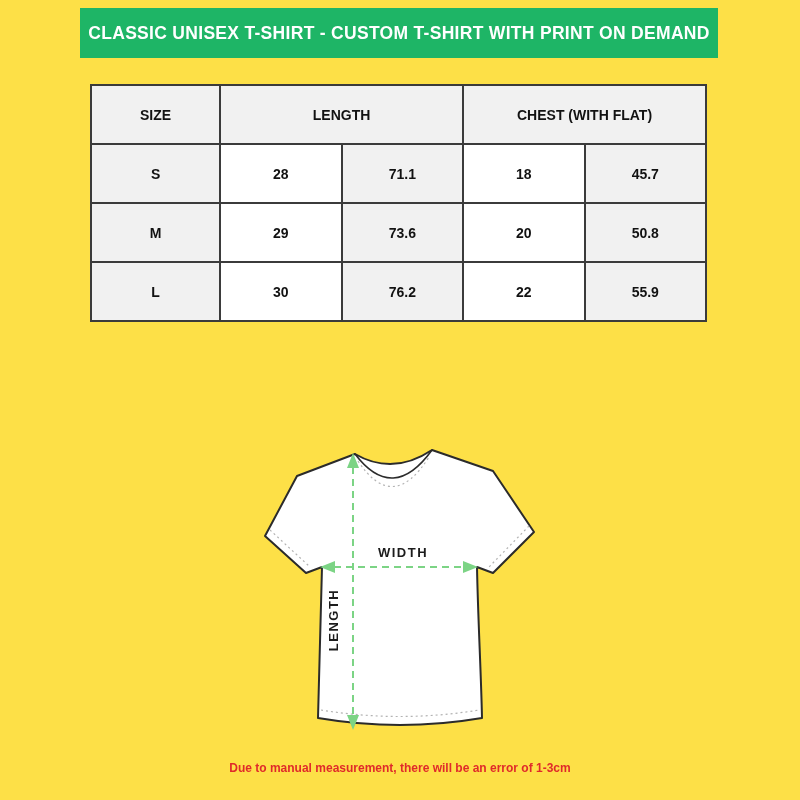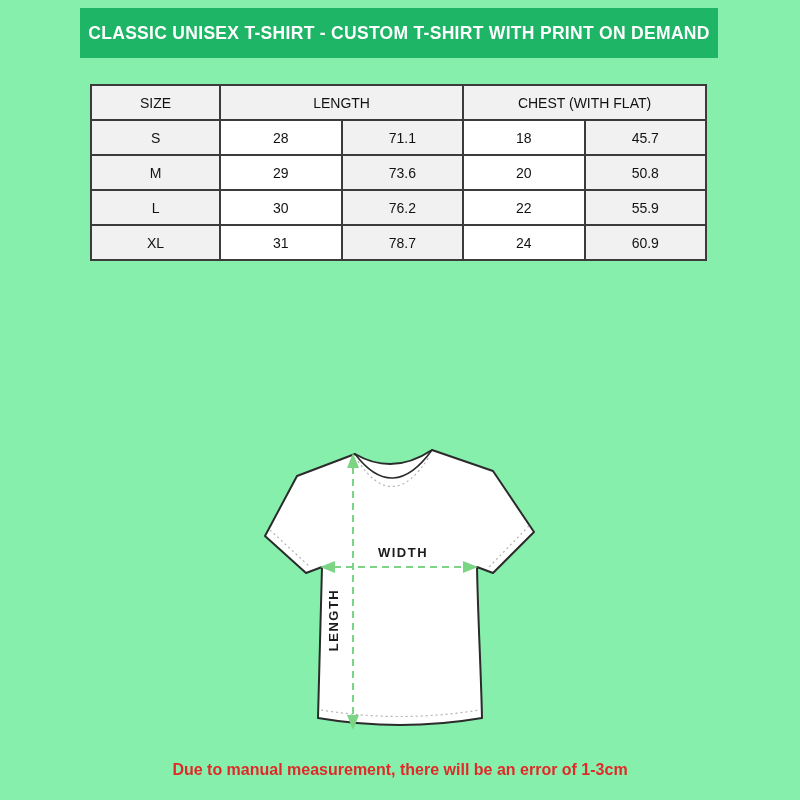--- a/index.html
+++ b/index.html
@@ -5,21 +5,21 @@
   html, body {
     margin: 0;
     padding: 0;
     background: #ffffff;
     font-family: "Liberation Sans", "DejaVu Sans", sans-serif;
   }
   .page {
     position: relative;
     width: 800px;
     height: 800px;
-    background: #86efac;
+    background: #fde047;
     overflow: hidden;
   }
   .banner {
     position: absolute;
     left: 80px;
     top: 8px;
     width: 638px;
     height: 50px;
     background: var(--banner_green, #1eb566);
     color: #ffffff;
@@ -40,23 +40,23 @@
     table-layout: fixed;
     font-weight: bold;
     font-size: 14px;
     color: #121212;
     text-align: center;
   }
   table.size-table th,
   table.size-table td {
     border: 2px solid var(--border_dark, #3b3b3b);
     height: 33px;
-    padding: 0;
+    padding: 12px;
     background: #ffffff;
-    font-weight: normal;
+    font-weight: bold;
   }
   table.size-table th,
   table.size-table td.g {
     background: var(--cell_gray, #f1f1f1);
   }
   col.c-size { width: 21%; }
   col.c-val  { width: 19.75%; }
   .shirt-wrap {
     position: absolute;
     left: 240px;
@@ -98,21 +98,21 @@
     fill: #1c1c1c;
   }
   .note {
     position: absolute;
     left: 0;
     top: 761px;
     width: 100%;
     text-align: center;
     color: var(--note_red, #e02a2a);
     font-weight: bold;
-    font-size: 16px;
+    font-size: 12px;
   }
 </style>
 </head>
 <body>
 
 <div class="page">
 
   <div class="banner">
     <span>CLASSIC UNISEX T-SHIRT - CUSTOM T-SHIRT WITH PRINT ON DEMAND</span>
   </div>
@@ -146,27 +146,20 @@
         <td class="g">73.6</td>
         <td>20</td>
         <td class="g">50.8</td>
       </tr>
       <tr>
         <td class="g">L</td>
         <td>30</td>
         <td class="g">76.2</td>
         <td>22</td>
         <td class="g">55.9</td>
-      </tr>
-      <tr>
-        <td class="g">XL</td>
-        <td>31</td>
-        <td class="g">78.7</td>
-        <td>24</td>
-        <td class="g">60.9</td>
       </tr>
     </tbody>
   </table>
 
   <svg class="shirt-wrap" viewBox="0 0 320 320">
 
     <path class="outline" d="M 115,24
          L 57,46
          L 25,106
          L 66,143

